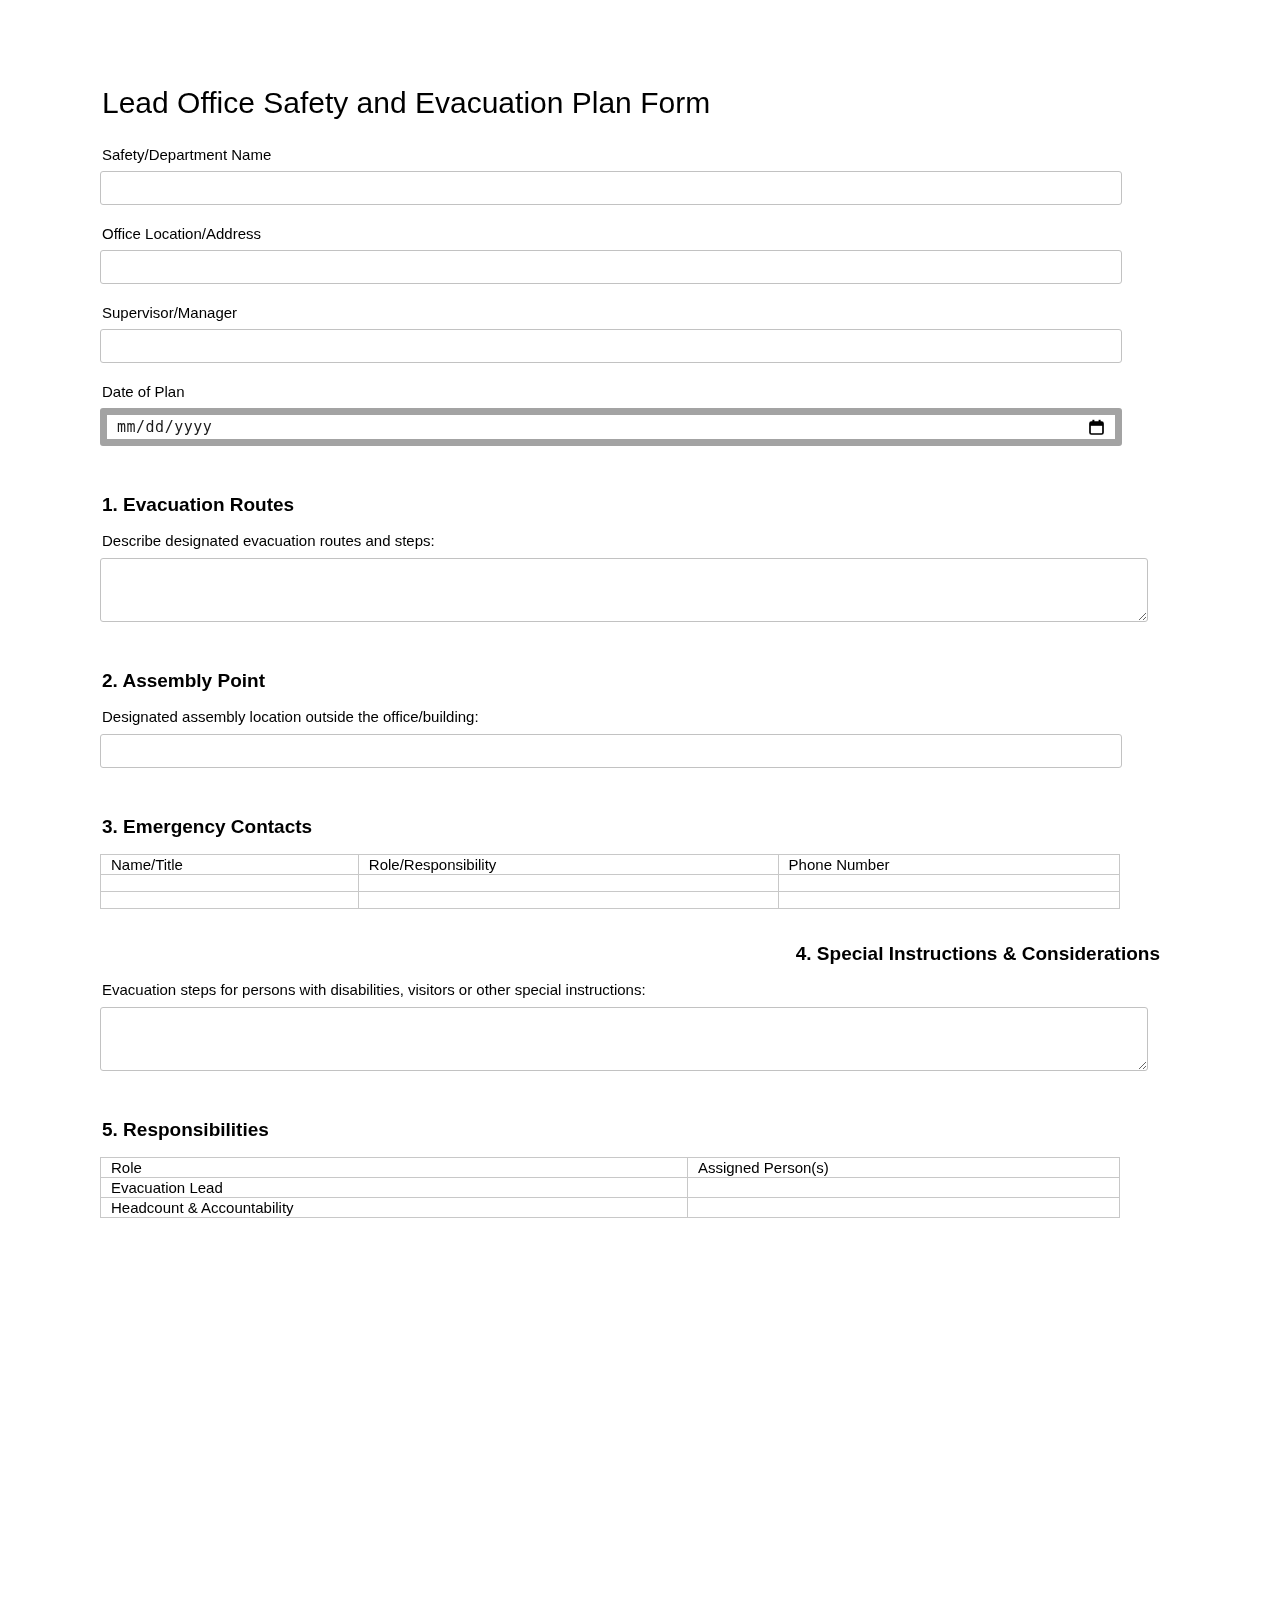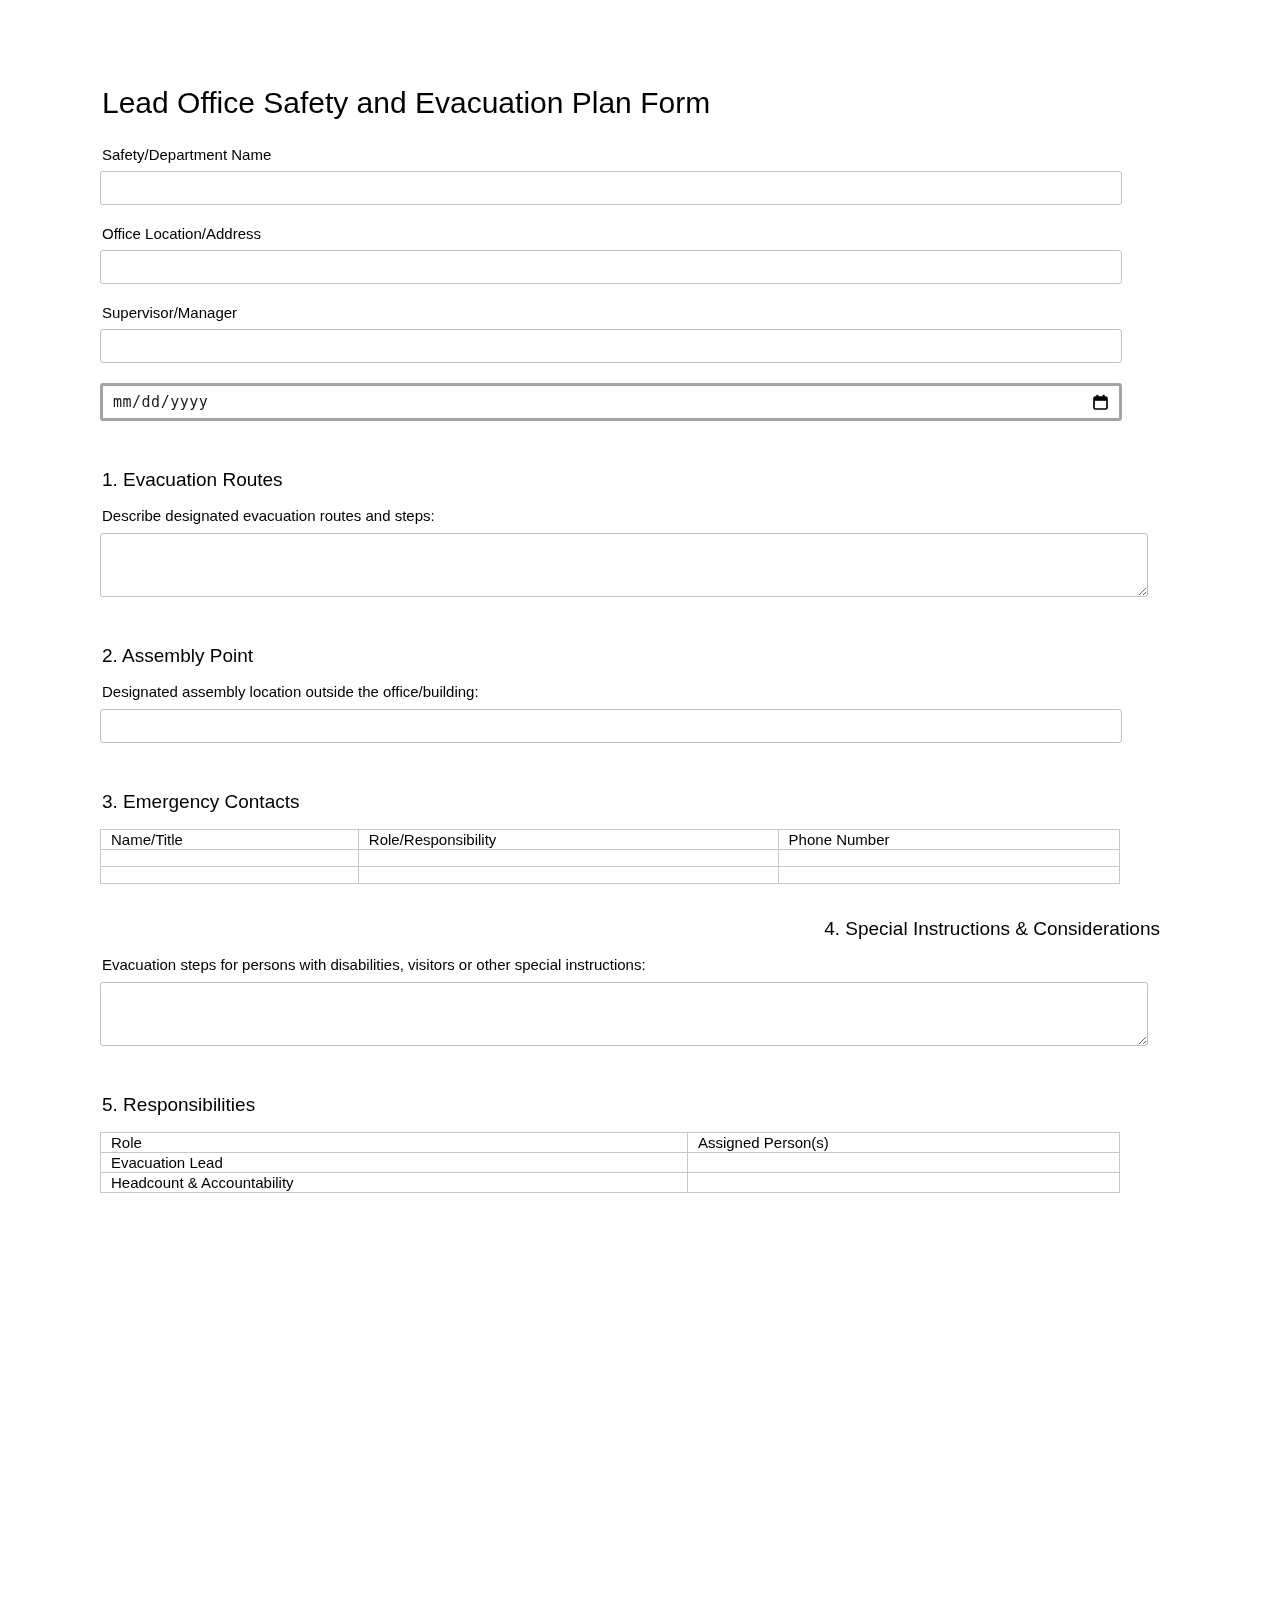--- a/index.html
+++ b/index.html
@@ -22,33 +22,33 @@
   }
   .text-input {
     display: block; width: 1022px; height: 34px;
     border: 1px solid #c2c2c2; border-radius: 3px;
     padding: 0 10px; font-family: "Liberation Sans", sans-serif;
     font-size: 15px; color: #000; background: #fff;
     margin-bottom: 20px; outline: none;
   }
   .date-input {
     width: 1022px; height: 38px;
-    border: 3px solid #a3a3a3; border-radius: 3px;
+    border: 7px solid #a3a3a3; border-radius: 3px;
     background: #fff; display: flex; align-items: center;
     justify-content: space-between; padding: 0 10px;
     cursor: text;
   }
   .date-placeholder {
     font-family: "DejaVu Sans Mono", monospace;
     font-size: 15px; color: #1b1b1b; letter-spacing: 0.5px;
   }
   .calendar-btn { display: flex; align-items: center; cursor: pointer; }
 
   h2.section-title {
-    font-size: 19px; font-weight: 400; line-height: 22px;
+    font-size: 19px; font-weight: 700; line-height: 22px;
     margin: 48px 0 16px 2px;
   }
   h2.section-title.after-table { margin-top: 34px; text-align: right; }
   p.section-desc {
     font-size: 15px; line-height: 18px; margin: 0 0 8px 2px;
   }
   textarea.area-input {
     display: block; width: 1048px; height: 64px;
     border: 1px solid #c2c2c2; border-radius: 3px;
     padding: 8px 10px; font-family: "Liberation Sans", sans-serif;
@@ -79,20 +79,21 @@
 
     <label class="field-label">Safety/Department Name</label>
     <input class="text-input" type="text" value="" style="">
 
     <label class="field-label">Office Location/Address</label>
     <input class="text-input" type="text" value="" style="">
 
     <label class="field-label">Supervisor/Manager</label>
     <input class="text-input" type="text" value="" style="">
 
+    <label class="field-label">Date of Plan</label>
     <div class="date-input">
       <span class="date-placeholder">mm/dd/yyyy</span>
       <span class="calendar-btn">
         <svg width="17" height="17" viewBox="0 0 17 17">
           <rect x="2" y="3.2" width="13" height="11.8" rx="1.4" fill="none" stroke="#000" stroke-width="1.7"></rect>
           <rect x="2" y="3.2" width="13" height="3.6" fill="#000"></rect>
           <rect x="4.4" y="0.8" width="2" height="3.4" fill="#000"></rect>
           <rect x="10.6" y="0.8" width="2" height="3.4" fill="#000"></rect>
         </svg>
       </span>

